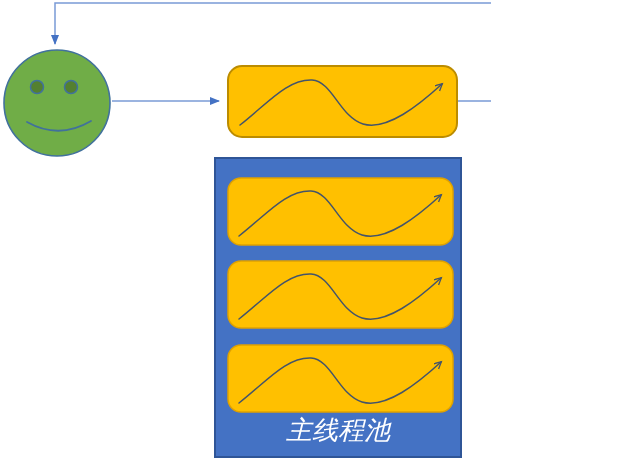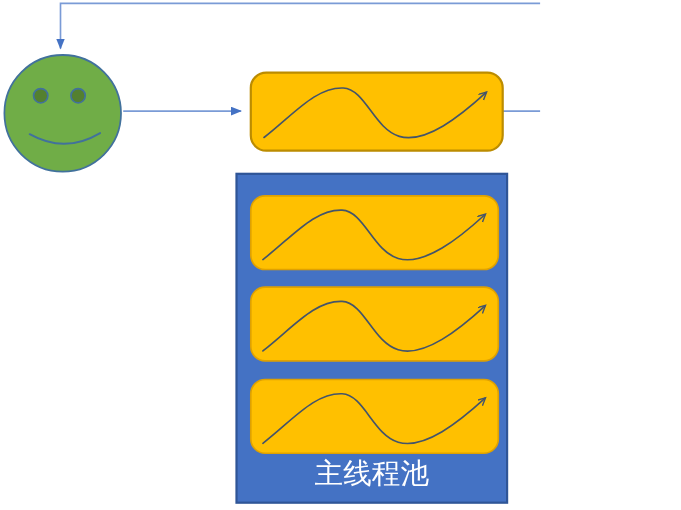--- a/index.html
+++ b/index.html
@@ -7,20 +7,21 @@
     padding: 0;
     background: #ffffff;
     font-family: "Liberation Sans", "DejaVu Sans", sans-serif;
   }
   .stage {
     position: relative;
     width: 491px;
     height: 464px;
     background: #ffffff;
     overflow: hidden;
+    font-style: italic;
   }
   svg { display: block; }
   .pool-label-text {
     font-family: "Liberation Sans", "DejaVu Sans", sans-serif;
     font-size: 26px;
   }
 </style>
 </head>
 <body>
 

